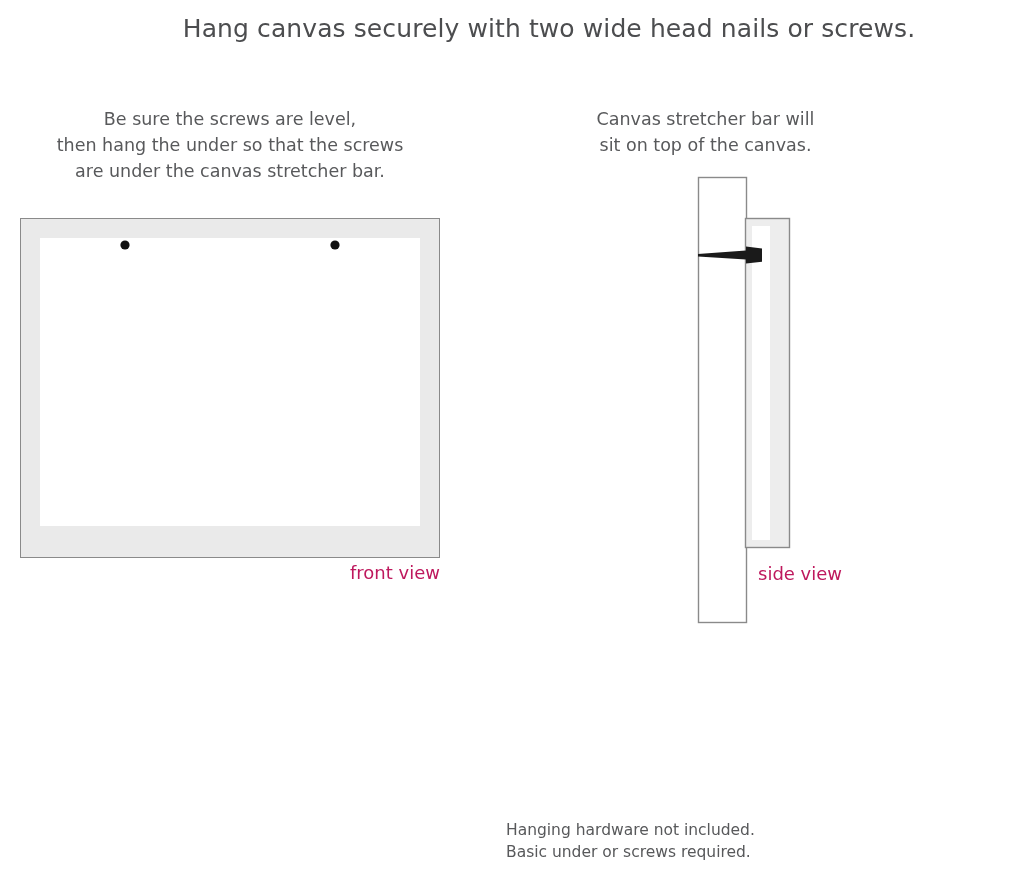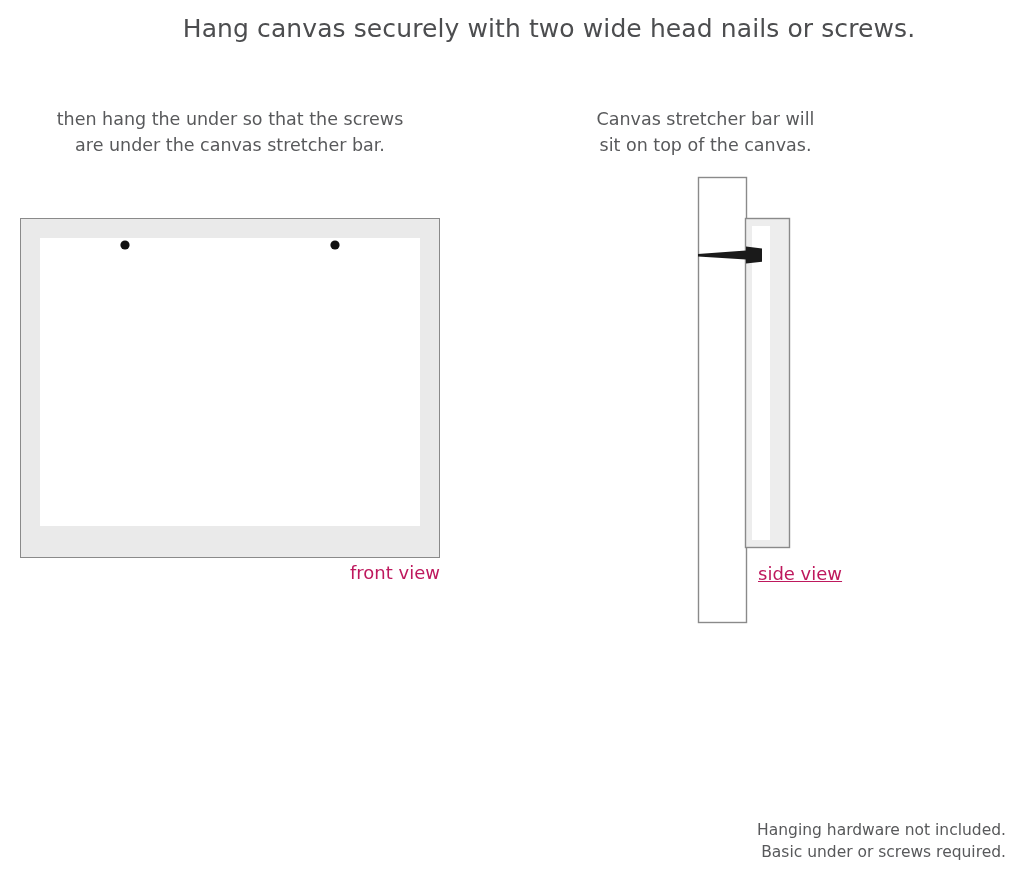--- a/index.html
+++ b/index.html
@@ -73,30 +73,28 @@
   .label-front {
     left: 240px;
     top: 562px;
     width: 200px;
     text-align: right;
   }
   .label-side {
     left: 758px;
     top: 563px;
     text-align: right;
-    text-decoration: underline;
   }
 
   
   .footer {
     position: absolute;
     right: 18px;
     top: 819px;
     width: 500px;
-    text-align: right;
     font-size: 15.5px;
     line-height: 22px;
     color: #58595b;
     white-space: nowrap;
   }
   .footer .line { display: block; }
 
   
   .diagram {
     position: absolute;
@@ -108,20 +106,21 @@
   }
 </style>
 </head>
 <body>
 
 <div class="stage">
 
   <div class="headline">Hang canvas securely with two wide head nails or screws.</div>
 
   <div class="caption caption-left">
+    <span class="line">Be sure the screws are level,</span>
     <span class="line">then hang the under so that the screws</span>
     <span class="line">are under the canvas stretcher bar.</span>
   </div>
 
   <div class="caption caption-right">
     <span class="line">Canvas stretcher bar will</span>
     <span class="line">sit on top of the canvas.</span>
   </div>
 
   <svg class="diagram" viewBox="0 0 1024 875" width="1024" height="875">

